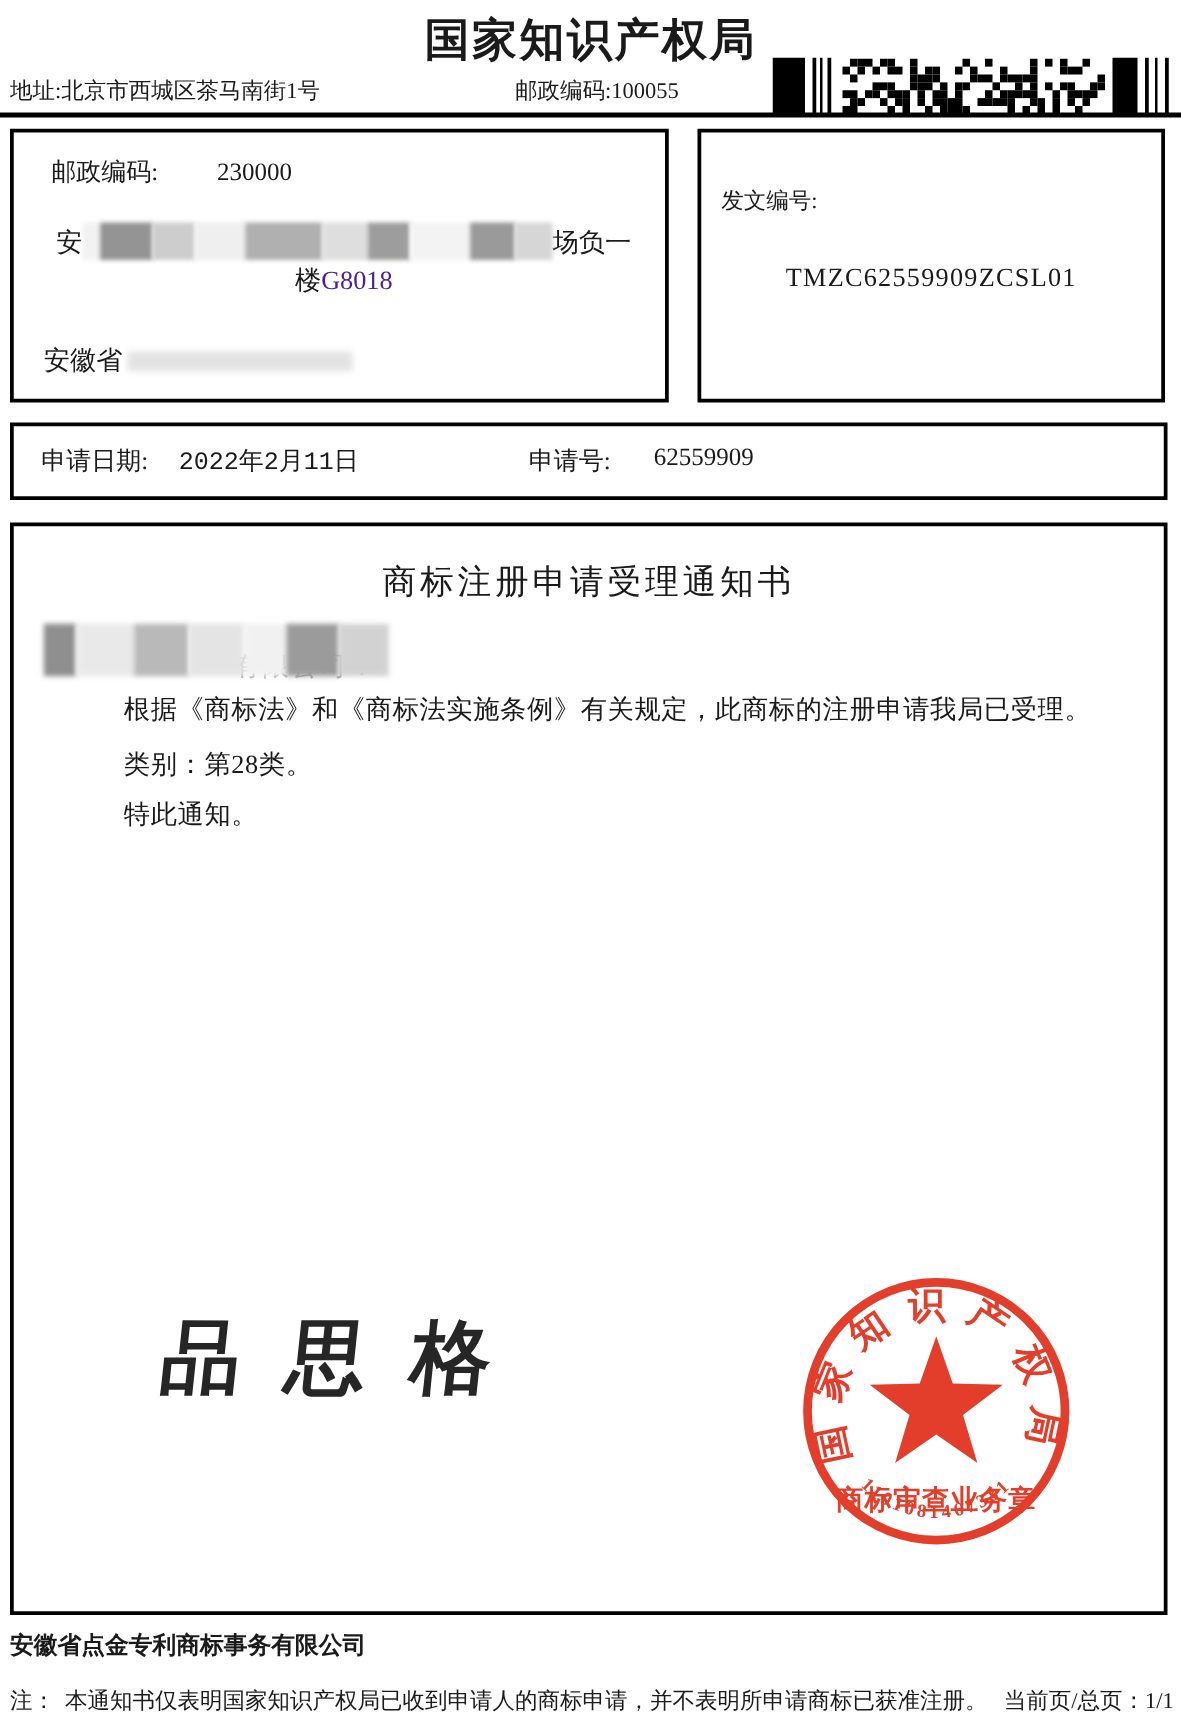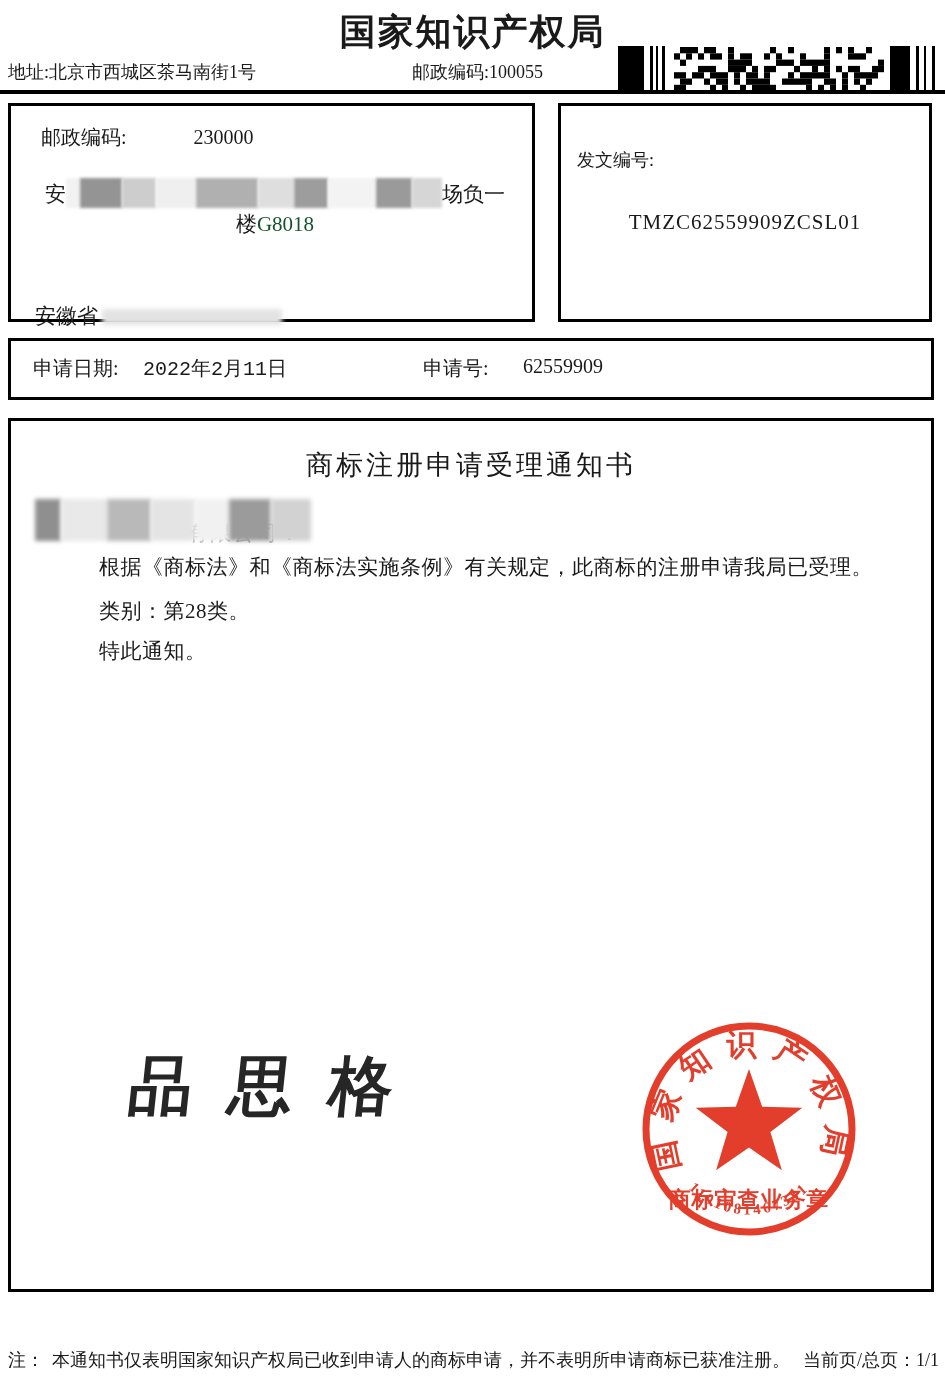--- a/index.html
+++ b/index.html
@@ -14,26 +14,26 @@
   .hdr-postal{left:412px;top:60px;font-size:18px;}
   .barcode{left:618px;top:46px;width:322px;height:46px;}
   .rule{left:0;top:90px;width:945px;height:4px;background:#000;}
   
   .box{border:3px solid #000;background:#fff;}
   .recipient-box{left:8px;top:103px;width:521px;height:213px;}
   .dispatch-box{left:558px;top:103px;width:368px;height:213px;}
   .app-row{left:8px;top:338px;width:920px;height:56px;text-align:right;}
   .main-box{left:8px;top:418px;width:920px;height:868px;}
   .rb-postal{left:30px;top:18px;font-size:20px;}
-  .rb-postal .val{margin-left:62px;}
+  .rb-postal .val{margin-left:42px;}
   .rb-addr{left:24px;top:72px;font-size:21px;line-height:30px;width:480px;text-align:center;}
-  .rb-name{left:24px;top:168px;font-size:21px;margin-top:28px;}
+  .rb-name{left:24px;top:168px;font-size:21px;}
   .redact{display:inline-block;height:30px;vertical-align:-7px;filter:blur(1.5px);}
   .redact.small{height:16px;vertical-align:-2px;filter:blur(2.5px);}
-  .grey-code{color:#14532d;margin-top:16px;}
+  .grey-code{color:#4c1d95;margin-top:16px;}
   .db-label{left:16px;top:42px;font-size:18px;}
   .db-value{left:0;right:0;top:104px;text-align:center;font-size:21px;letter-spacing:1px;}
   .ar-item{top:14px;font-size:20px;}
   
   .nt-title{left:0;right:0;top:26px;text-align:center;font-size:27px;letter-spacing:3px;font-weight:500;}
   .nt-company{left:24px;top:78px;width:520px;height:50px;}
   .nt-frag{position:absolute;left:152px;top:20px;font-size:21px;color:#a3a3a3;filter:blur(0.6px);letter-spacing:2px;}
   .nt-blocks{position:absolute;left:0;top:0;white-space:nowrap;}
   .nt-blocks .redact{height:42px;vertical-align:top;filter:blur(2px);}
   .nt-p{left:88px;font-size:21px;width:835px;letter-spacing:0.5px;}
@@ -232,20 +232,21 @@
         <textPath href="#arcTop" startOffset="50%" text-anchor="middle">国家知识产权局</textPath>
       </text>
       <path class="stamp-red-fill" d="M111,50 L124.2,87.8 L164.3,88.7 L132.4,113.0 L143.9,151.3 L111,128.5 L78.1,151.3 L89.6,113.0 L57.7,88.7 L97.8,87.8 Z" fill="#e1301c"></path>
       <text x="111" y="188" text-anchor="middle" font-size="22" font-weight="bold" letter-spacing="1" class="stamp-red-fill" fill="#e1301c">商标审查业务章</text>
       <text font-size="15" font-weight="bold" letter-spacing="3" class="stamp-red-fill" fill="#e1301c">
         <textPath href="#arcBottom" startOffset="50%" text-anchor="middle">1101081467331</textPath>
       </text>
     </svg>
   </div>
 
+  <div class="abs agent">安徽省点金专利商标事务有限公司</div>
 
   <div class="abs foot-note">
     <span class="lbl">注：</span><span>本通知书仅表明国家知识产权局已收到申请人的商标申请，并不表明所申请商标已获准注册。</span>
   </div>
   <div class="abs foot-page">
     <span>当前页/总页：</span><span>1/1</span>
   </div>
 
 </div>
 

